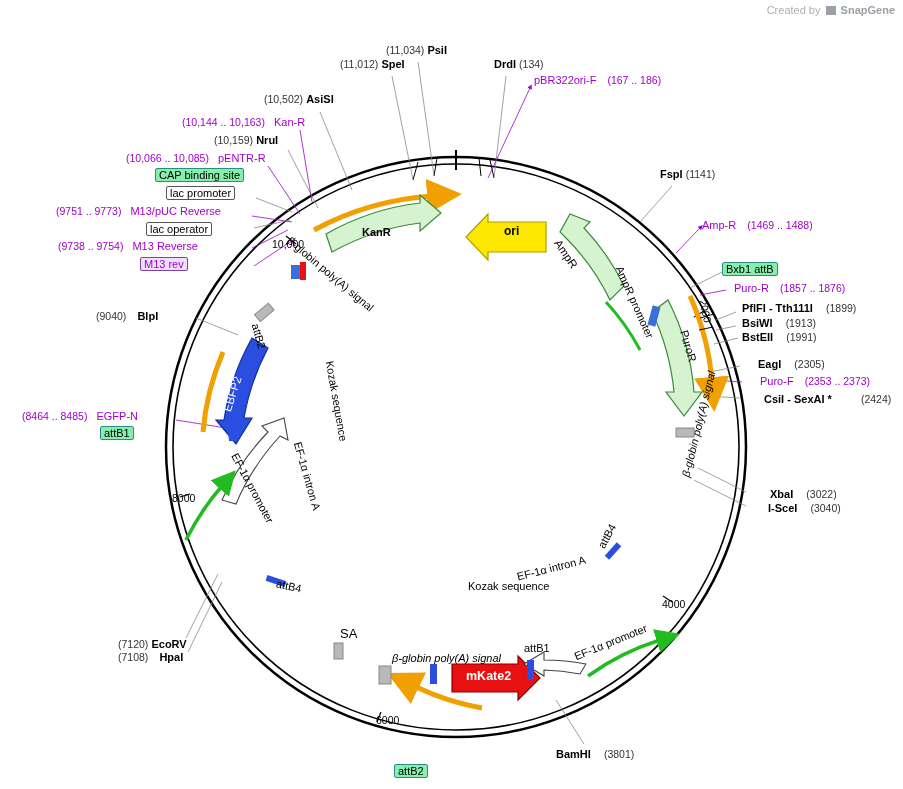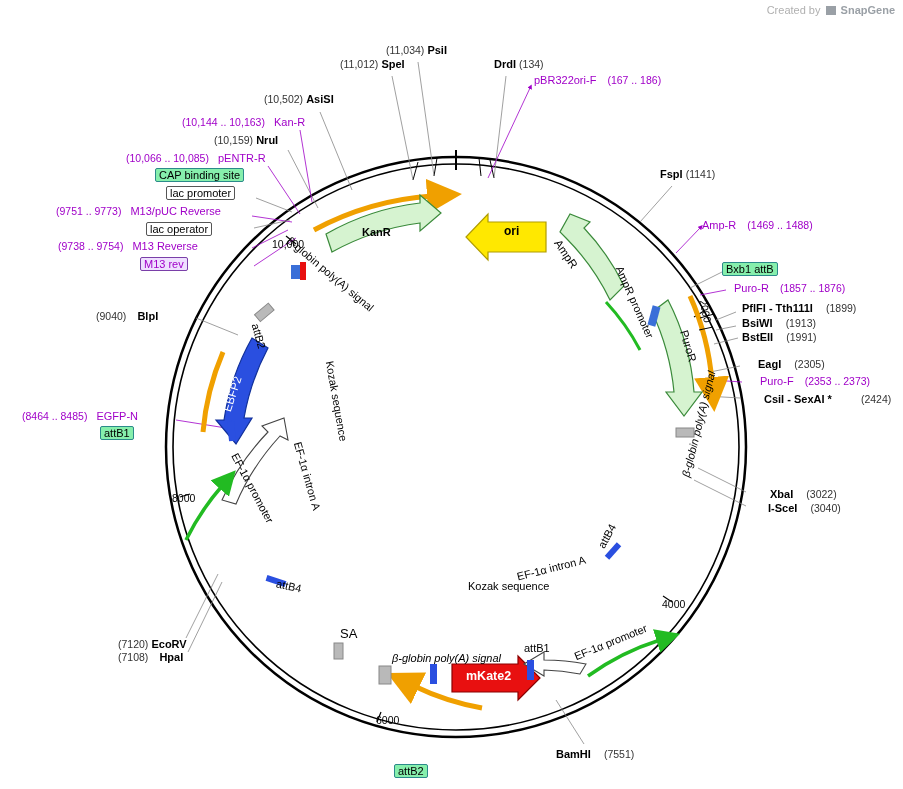--- a/index.html
+++ b/index.html
@@ -253,21 +253,21 @@
   <div class="lbl" style="left:770px;top:488px;">
     <span class="b">XbaI</span>
     <span class="gry sm" style="margin-left:10px">(3022)</span>
   </div>
   <div class="lbl" style="left:768px;top:502px;">
     <span class="b">I-SceI</span>
     <span class="gry sm" style="margin-left:10px">(3040)</span>
   </div>
   <div class="lbl" style="left:556px;top:748px;">
     <span class="b">BamHI</span>
-    <span class="gry sm" style="margin-left:10px">(7551)</span>
+    <span class="gry sm" style="margin-left:10px">(3801)</span>
   </div>
 
   <div class="lbl" style="left:96px;top:310px;">
     <span class="gry sm">(9040)</span>
     <span class="b" style="margin-left:8px">BlpI</span>
   </div>
   <div class="lbl" style="left:118px;top:638px;">
     <span class="gry sm">(7120)</span>
     <span class="b" style="">EcoRV</span>
   </div>

